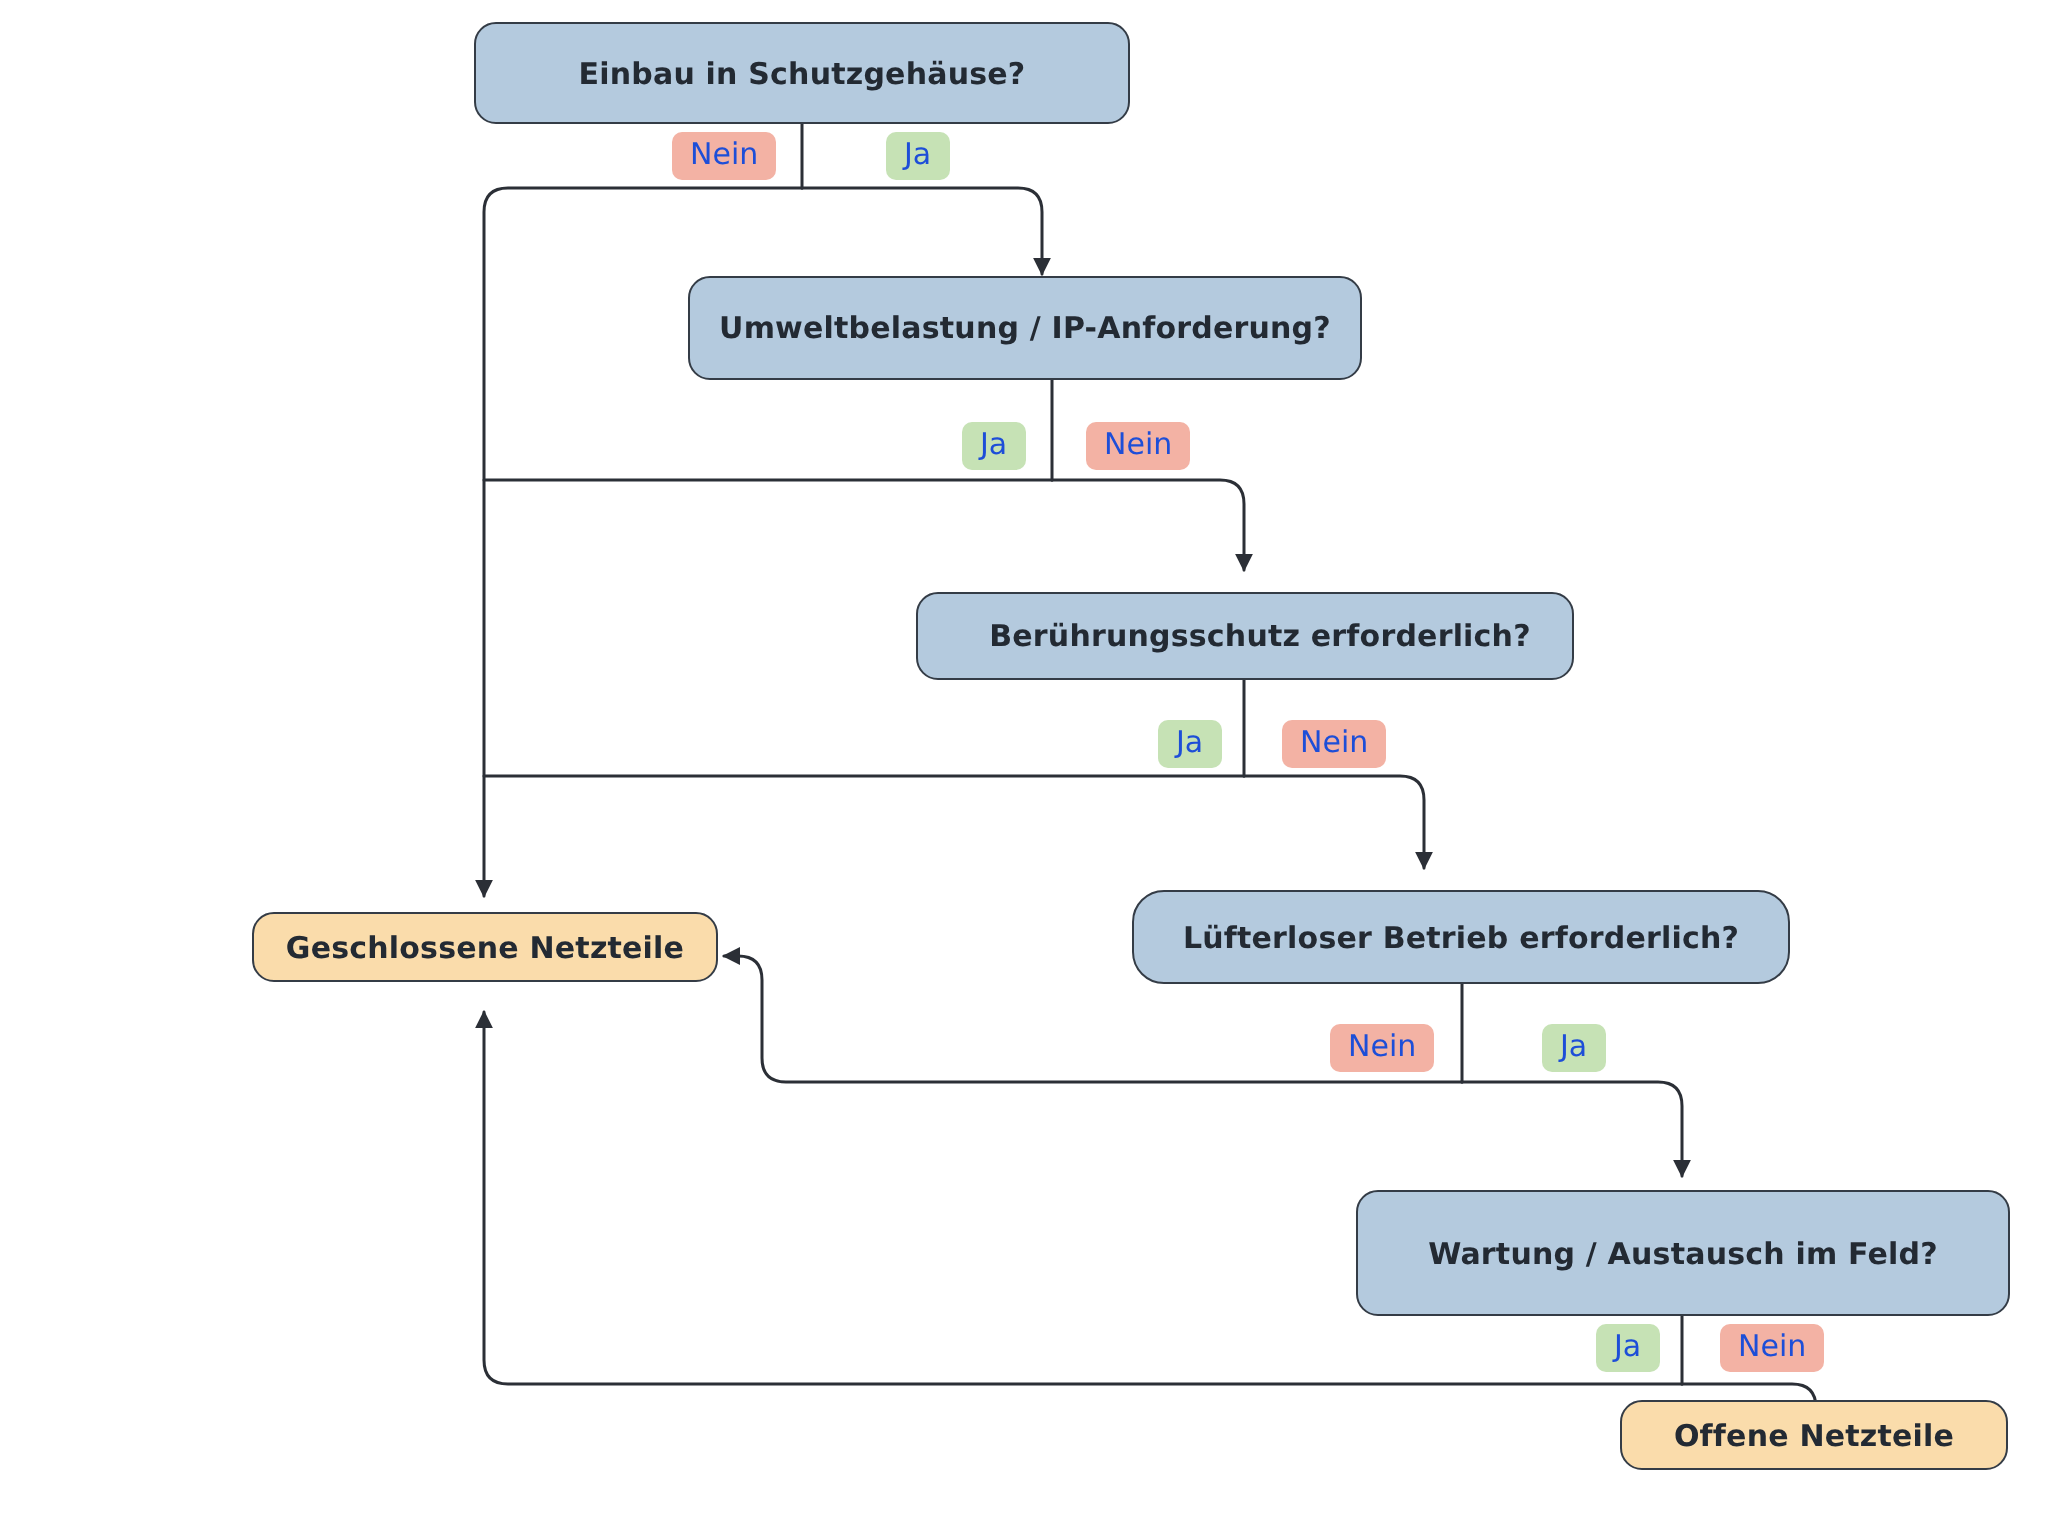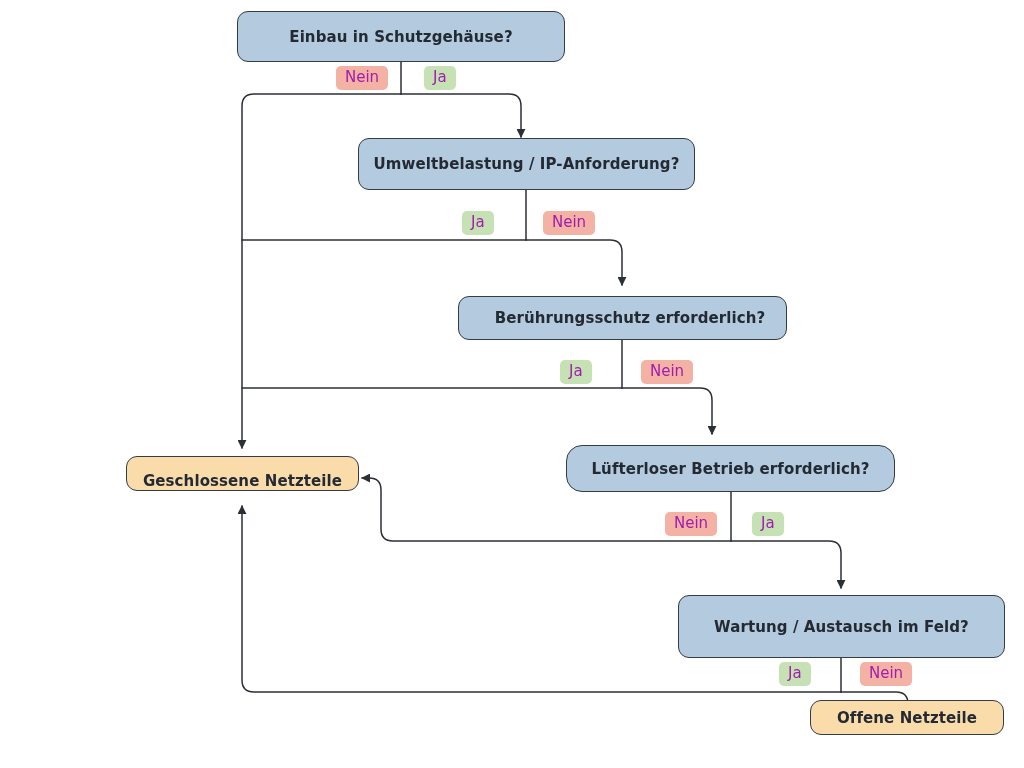--- a/index.html
+++ b/index.html
@@ -48,28 +48,29 @@
   .node-label {
     padding: 0 14px;
     line-height: 1.2;
   }
   .edge-label {
     position: absolute;
     box-sizing: border-box;
     border-radius: 5px;
     font-size: 15px;
     font-weight: normal;
-    color: #a21caf;
+    color: #1d4ed8;
     padding: 2px 9px 3px 9px;
     line-height: 1.25;
     z-index: 3;
     white-space: nowrap;
   }
   .edge-label.yes {
     background: #c6e2b5;
+    margin-left: 19px;
   }
   .edge-label.no {
     background: #f3b2a4;
   }
 </style>
 </head>
 <body>
 
 <div id="canvas">
 
@@ -110,37 +111,37 @@
       <path d="M 841 692 L 896 692 Q 908 692 908 704 L 908 723" marker-end="url(#arrow)"></path>
 
       <path d="M 841 692 L 254 692 Q 242 692 242 680 L 242 506" marker-end="url(#arrow)"></path>
     </g>
   </svg>
 
   <div class="node decision" style="left:237px; top:11px; width:328px; height:51px;">
     <span class="node-label">Einbau in Schutzgehäuse?</span>
   </div>
 
-  <div class="node decision" style="left:358px; top:138px; width:337px; height:52px;">
+  <div class="node decision" style="left:344px; top:138px; width:337px; height:52px;">
     <span class="node-label">Umweltbelastung / IP-Anforderung?</span>
   </div>
 
   <div class="node decision" style="left:458px; top:296px; width:329px; height:44px;padding-left:15px;">
     <span class="node-label">Berührungsschutz erforderlich?</span>
   </div>
 
   <div class="node decision" style="left:566px; top:445px; width:329px; height:47px;border-radius:16px;">
     <span class="node-label">Lüfterloser Betrieb erforderlich?</span>
   </div>
 
   <div class="node decision" style="left:678px; top:595px; width:327px; height:63px;">
     <span class="node-label">Wartung / Austausch im Feld?</span>
   </div>
 
-  <div class="node terminal" style="left:126px; top:456px; width:233px; height:35px;align-items:flex-end;">
+  <div class="node terminal" style="left:126px; top:456px; width:233px; height:35px;">
     <span class="node-label">Geschlossene Netzteile</span>
   </div>
 
   <div class="node terminal" style="left:810px; top:700px; width:194px; height:35px;">
     <span class="node-label">Offene Netzteile</span>
   </div>
 
   <div class="edge-label no" style="left:336px; top:66px;">Nein</div>
 
   <div class="edge-label yes" style="left:424px; top:66px;">Ja</div>

